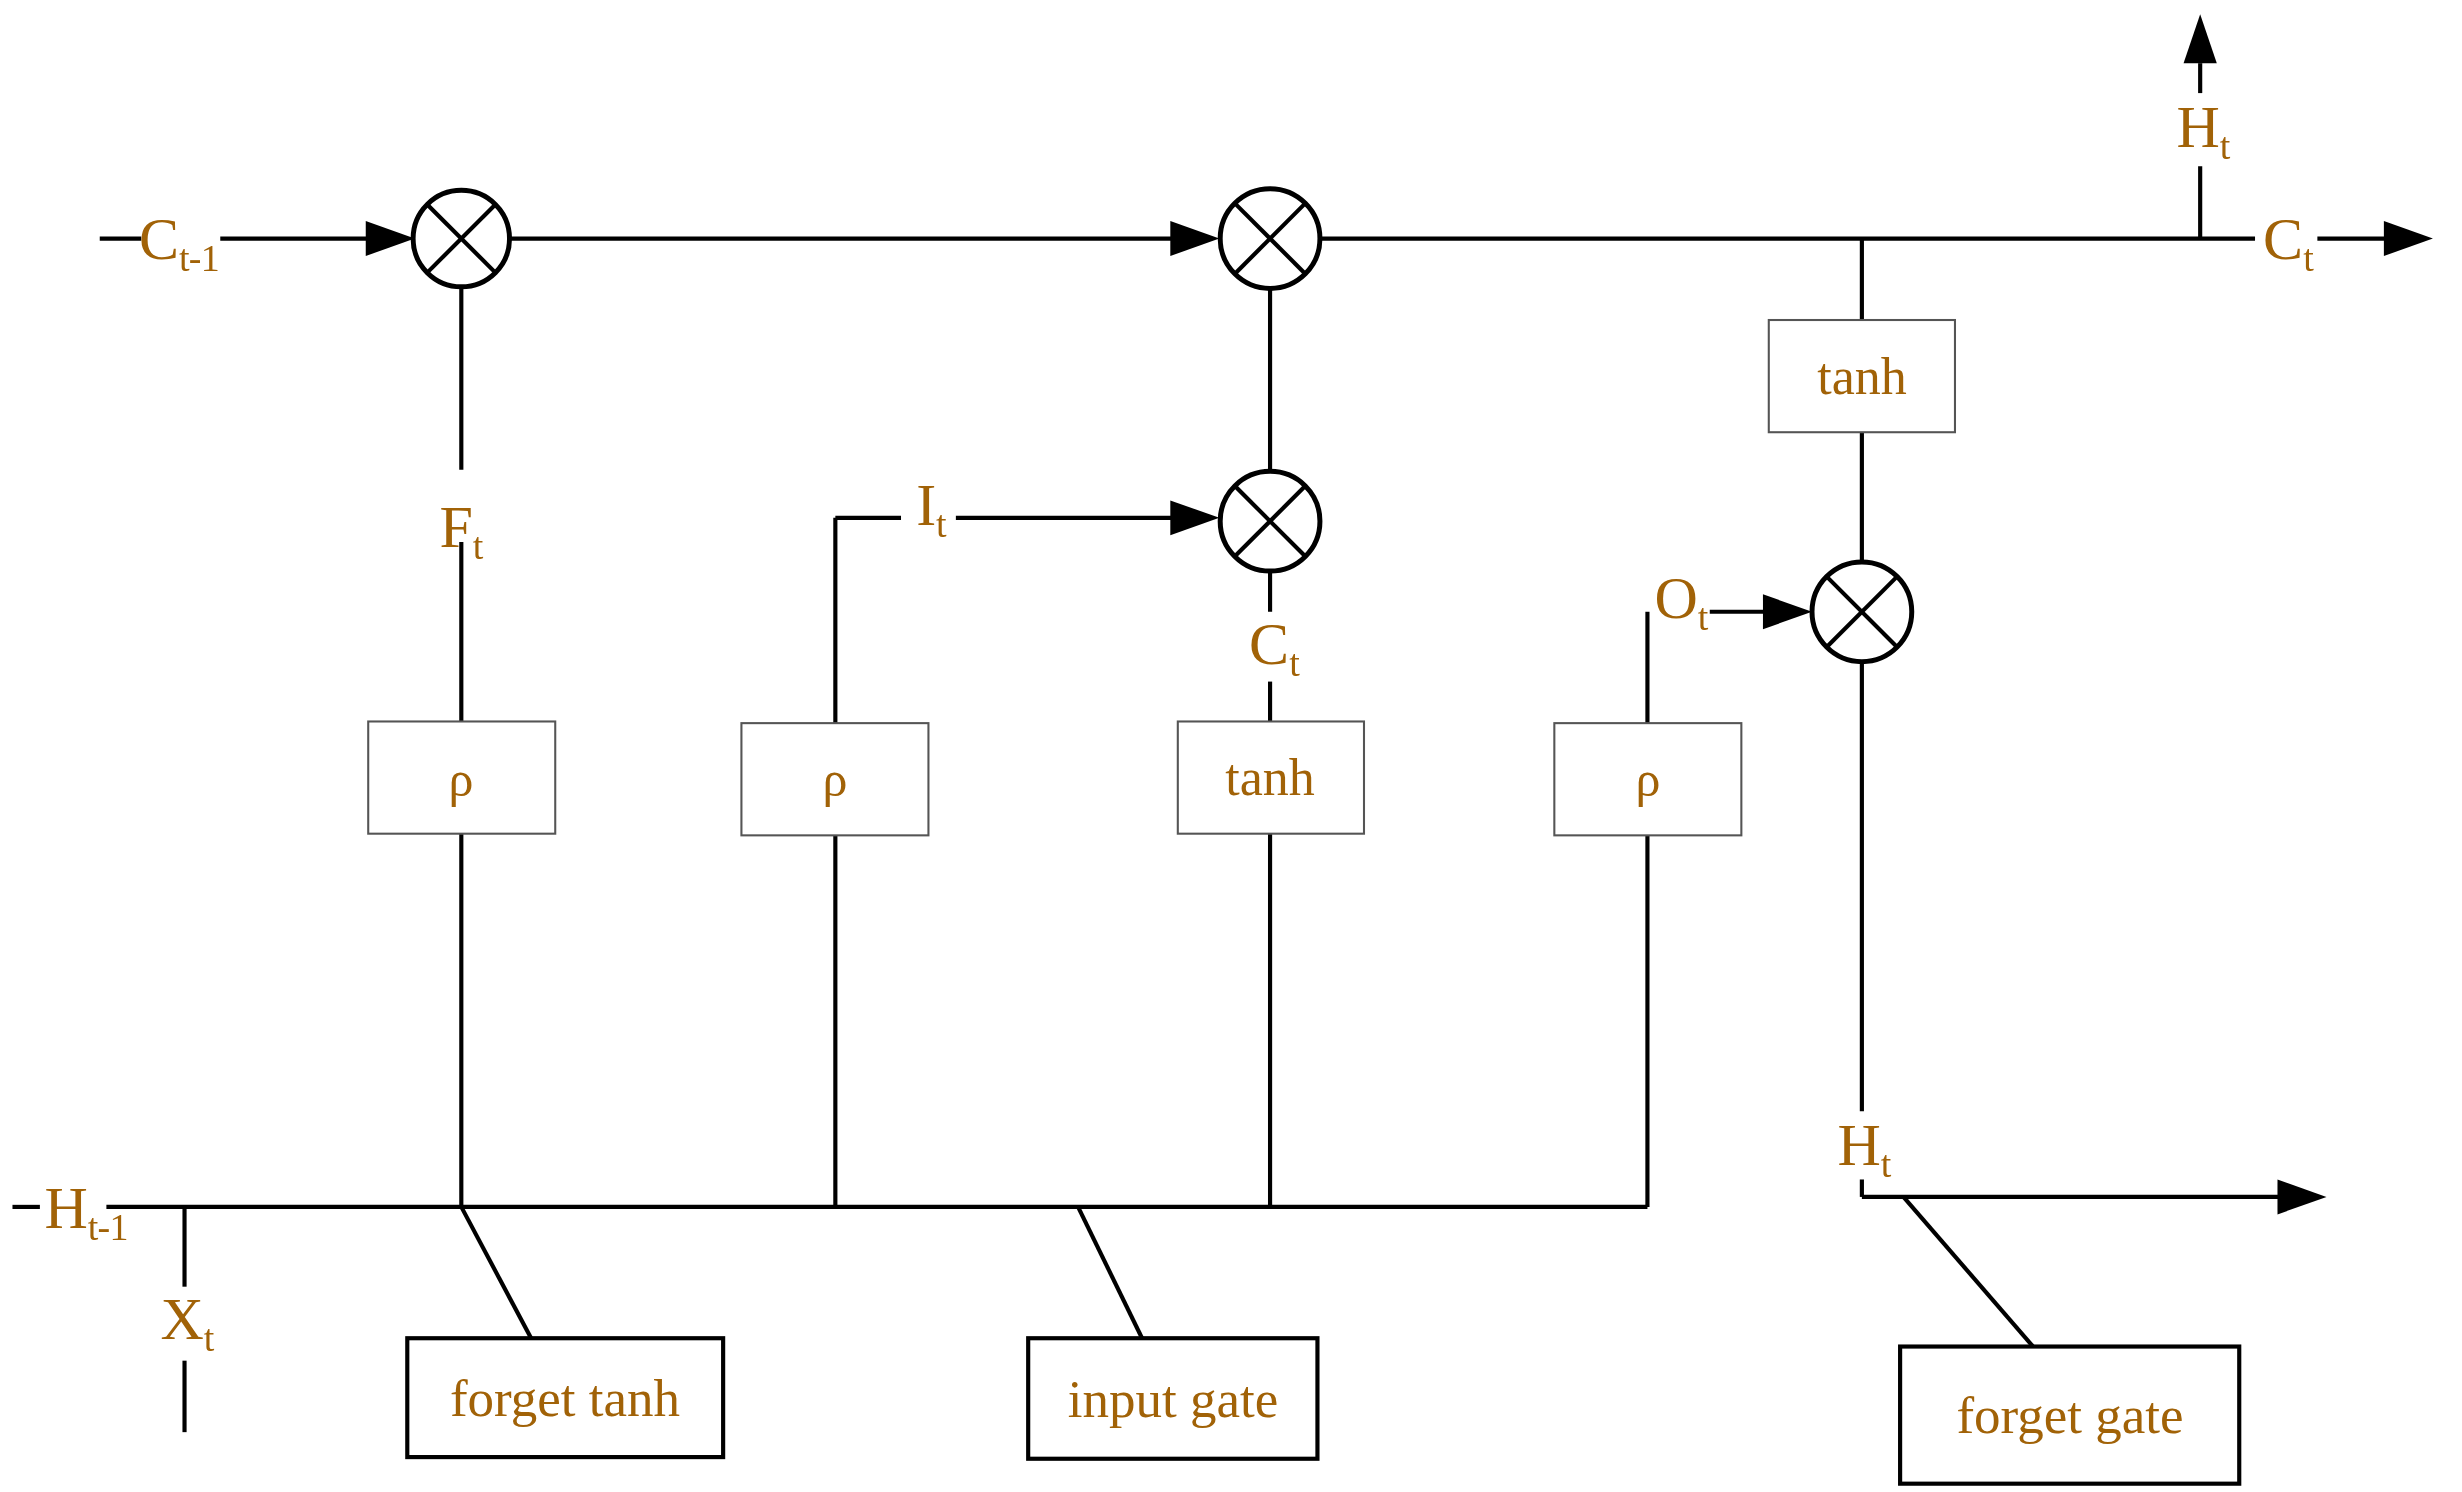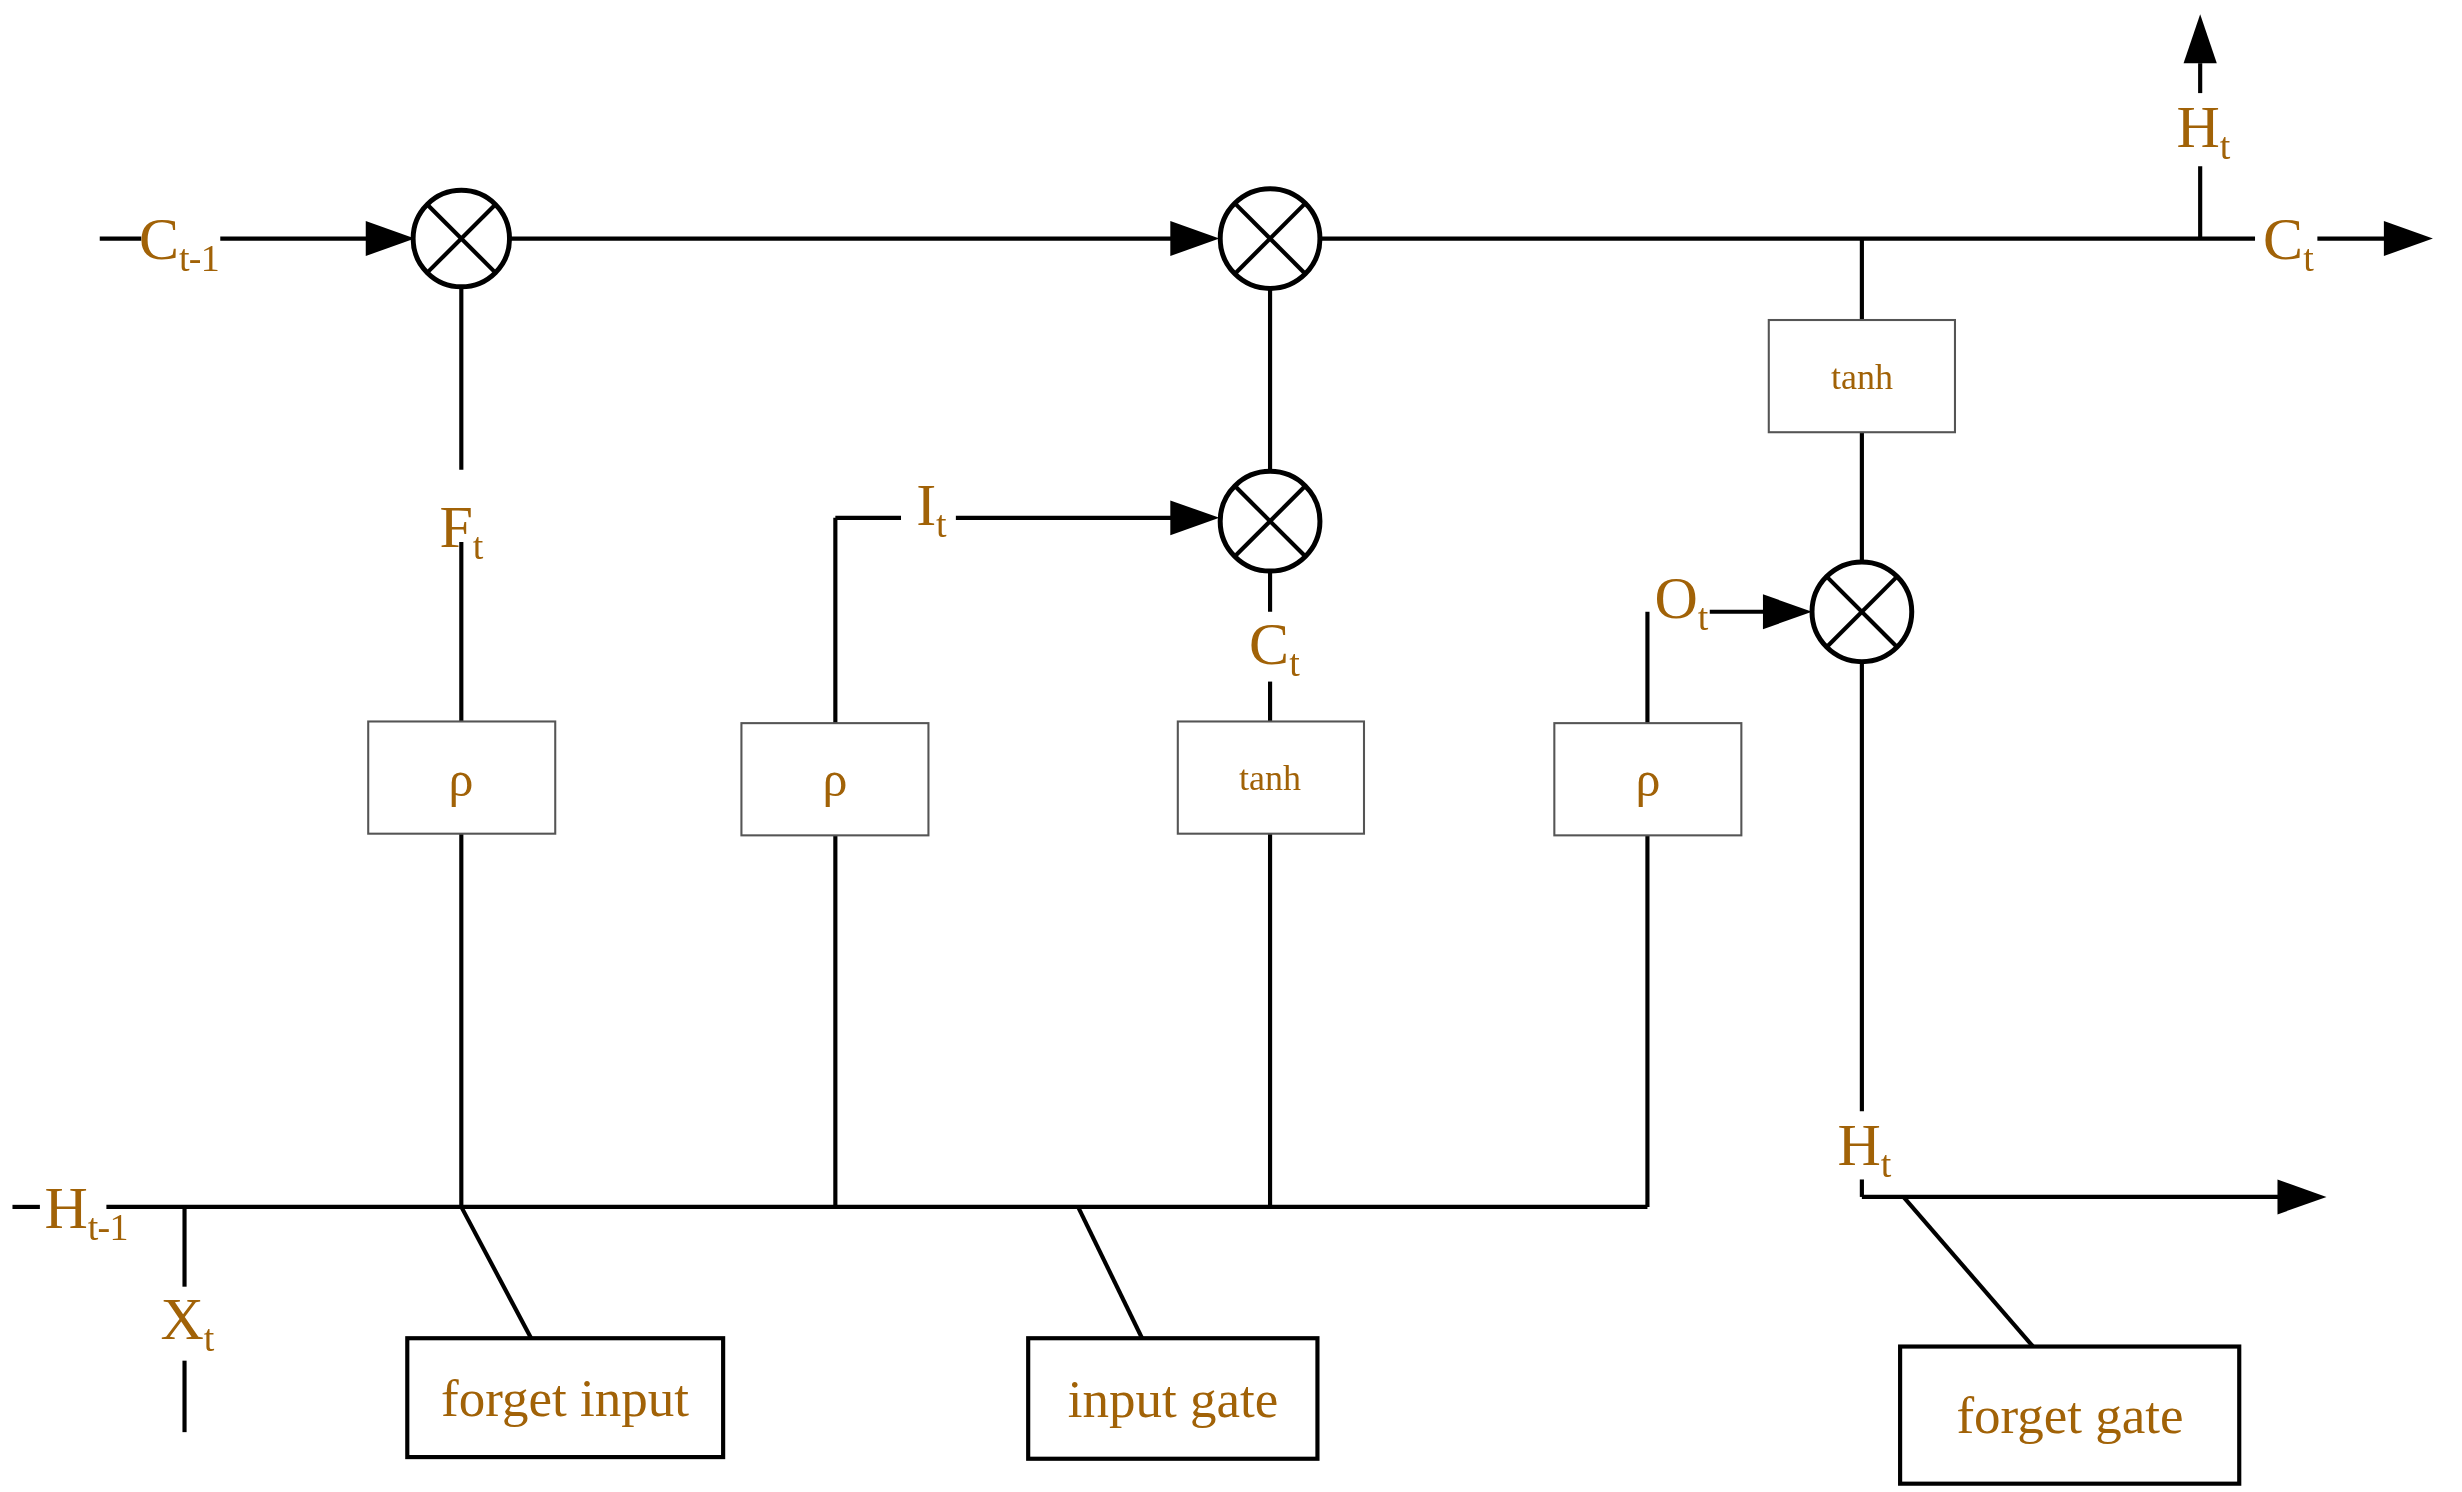--- a/index.html
+++ b/index.html
@@ -2,21 +2,21 @@
 <html style="font-size:13.3px"><head>
 <meta charset="utf-8">
 <style>
   html,body{margin:0;padding:0;background:#ffffff;}
   #canvas{position:relative;width:2462px;height:1492px;background:#ffffff;overflow:hidden;
           font-family:"Liberation Serif","DejaVu Serif",serif;}
   svg{position:absolute;left:0;top:0;}
   .lbl{position:absolute;transform:translate(-50%,-50%);font-size:60px;color:#a16207;
        white-space:nowrap;line-height:1;}
   .lbl .sub{font-size:38px;vertical-align:-0.30em;letter-spacing:-0.8px;}
-  .boxlbl{font-size:36px;}
+  .boxlbl{font-size:52px;}
   .rholbl{font-size:50px;}
   .gatelbl{font-size:53px;}
 </style>
 </head>
 <body>
 
 <div id="canvas">
 
   <svg width="2462" height="1492" viewBox="0 0 2962 1795">
     <rect x="0" y="0" width="2962" height="1795" fill="#ffffff"></rect>
@@ -135,18 +135,18 @@
   <div class="lbl" style="left:86px;top:1212px"><span>H</span><span class="sub">t-1</span></div>
 
   <div class="lbl" style="left:187px;top:1323px"><span>X</span><span class="sub">t</span></div>
 
   <div class="lbl rholbl" style="left:461px;top:779px">ρ</div>
   <div class="lbl rholbl" style="left:835px;top:779px">ρ</div>
   <div class="lbl boxlbl" style="left:1270px;top:778px">tanh</div>
   <div class="lbl rholbl" style="left:1648px;top:779px">ρ</div>
   <div class="lbl boxlbl" style="left:1862px;top:377px">tanh</div>
 
-  <div class="lbl gatelbl" style="left:565px;top:1398px">forget input</div>
+  <div class="lbl gatelbl" style="left:565px;top:1398px">forget tanh</div>
   <div class="lbl gatelbl" style="left:1173px;top:1399px">input gate</div>
   <div class="lbl gatelbl" style="left:2070px;top:1415px">forget gate</div>
 
 </div>
 
 
 </body></html>

